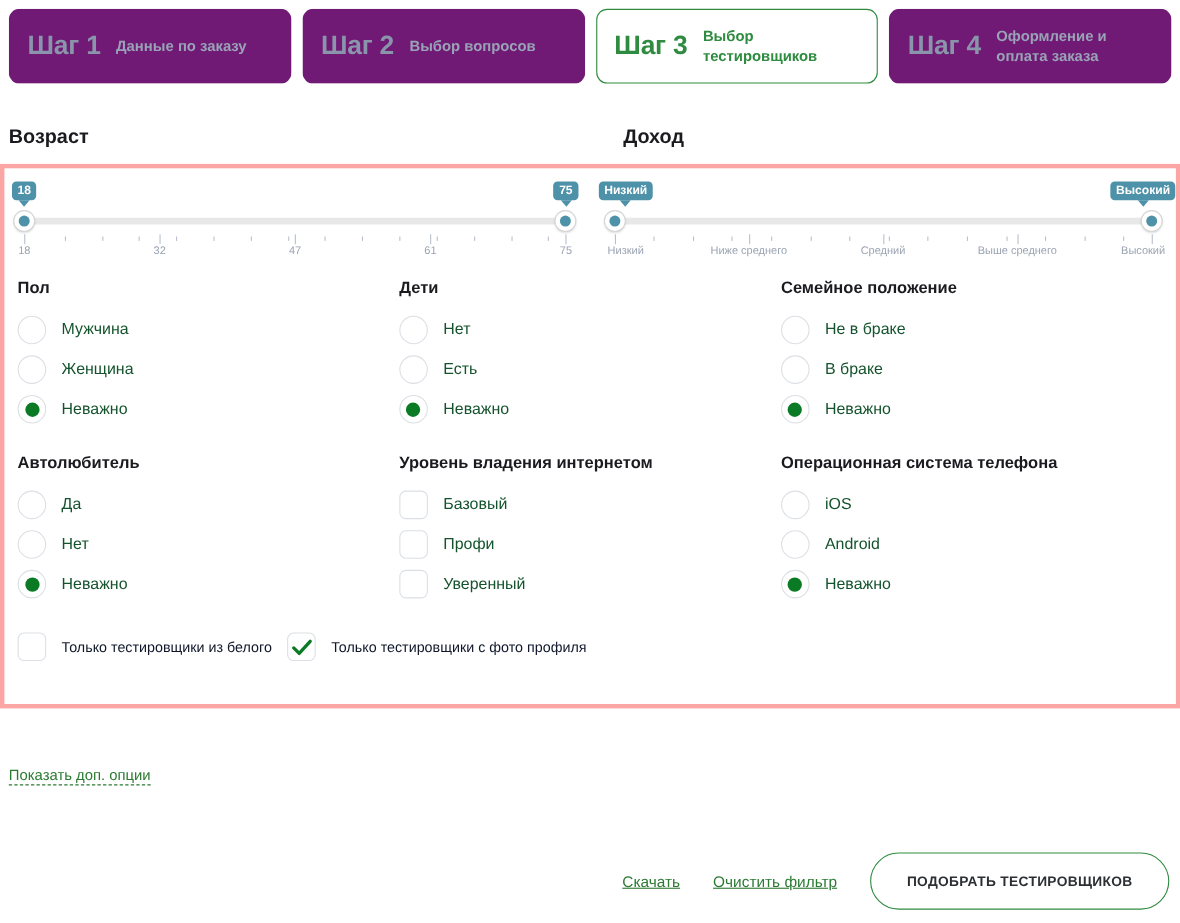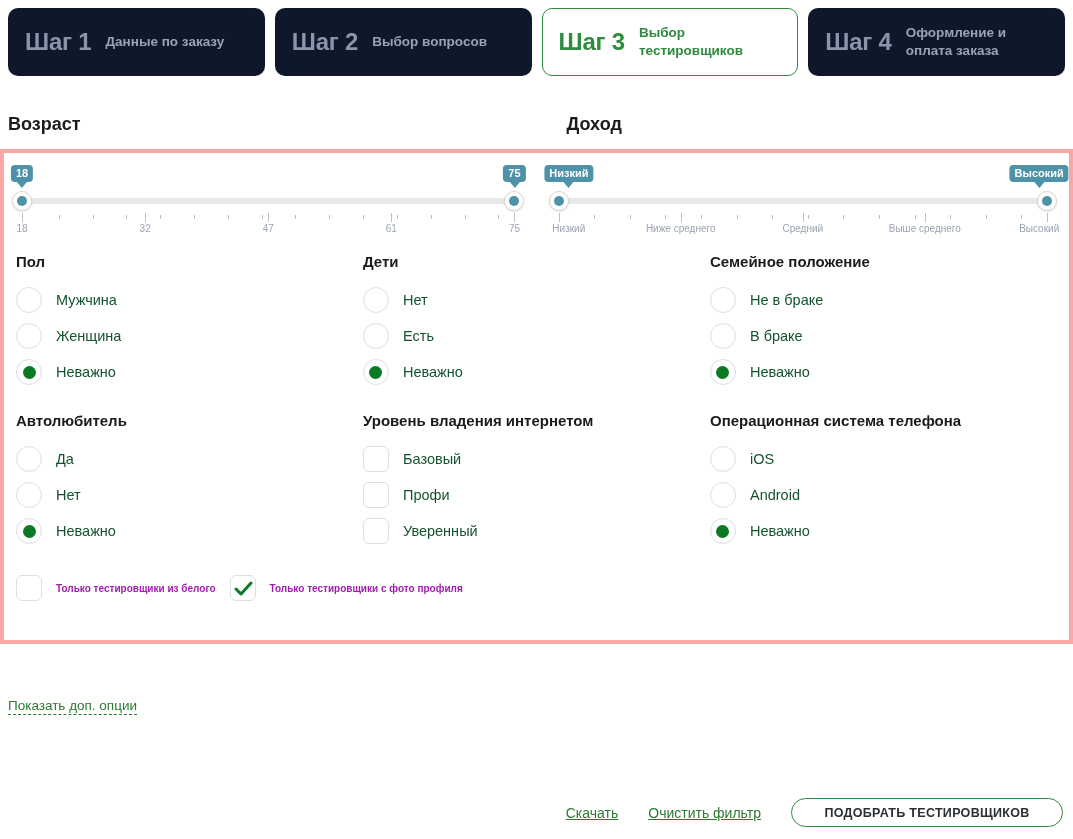--- a/index.html
+++ b/index.html
@@ -15,21 +15,21 @@
   
   .steps {
     display: flex;
     gap: 10px;
     padding: 8px 8px 0 8px;
   }
   .step {
     flex: 1 1 0;
     height: 68px;
     border-radius: 10px;
-    background: #0f172a;
+    background: #701a75;
     border: 1px solid transparent;
     display: flex;
     align-items: center;
     padding: 0 16px;
     gap: 14px;
   }
   .step.active {
     background: #ffffff;
     border: 1px solid #2e8b3f;
   }
@@ -206,21 +206,21 @@
 
   
   .bottom-checks {
     display: flex;
     align-items: center;
     padding: 0 12px;
     margin-top: 26px;
     gap: 14px;
   }
   .bcheck { display: flex; align-items: center; gap: 14px; }
-  .bcheck .lbl { font-size: 10px; color: #a21caf; white-space: nowrap; font-weight: bold; }
+  .bcheck .lbl { font-size: 13px; color: #0f172a; white-space: nowrap; }
 
   
   .extra {
     margin-top: 52px;
     padding-left: 8px;
   }
   .dashed-link {
     font-size: 13.5px;
     color: #2b7a32;
     border-bottom: 1px dashed #2b7a32;
@@ -247,21 +247,21 @@
   }
   .cta {
     border: 1px solid #2e8b3f;
     border-radius: 28px;
     background: #ffffff;
     color: #2b2f33;
     font-size: 12.5px;
     font-weight: bold;
     letter-spacing: 0.3px;
     padding: 0 26px;
-    height: 29px;
+    height: 52px;
     min-width: 272px;
     display: flex;
     align-items: center;
     justify-content: center;
     cursor: pointer;
     white-space: nowrap;
   }
   .page { position: relative; width: 1073px; height: 839px; }
 </style>
 </head>

